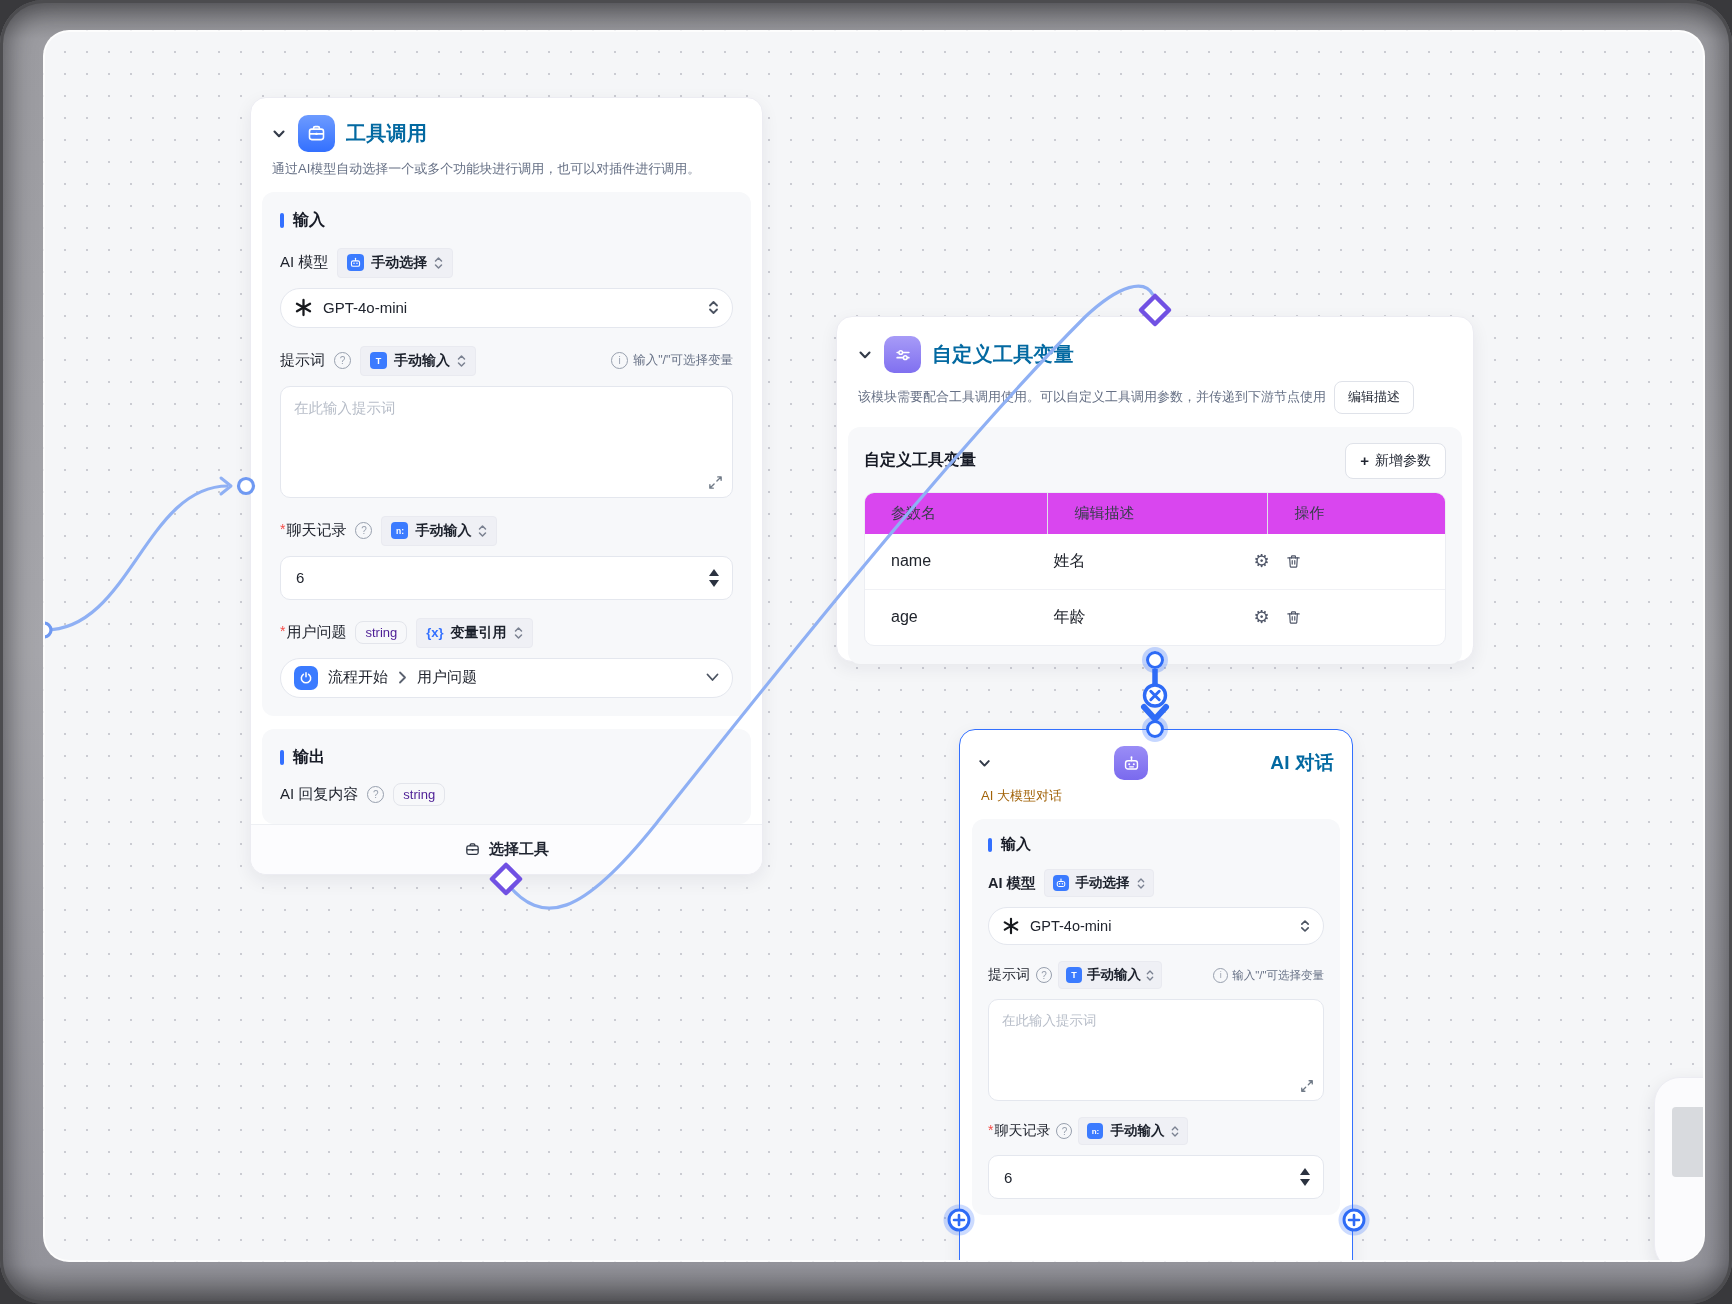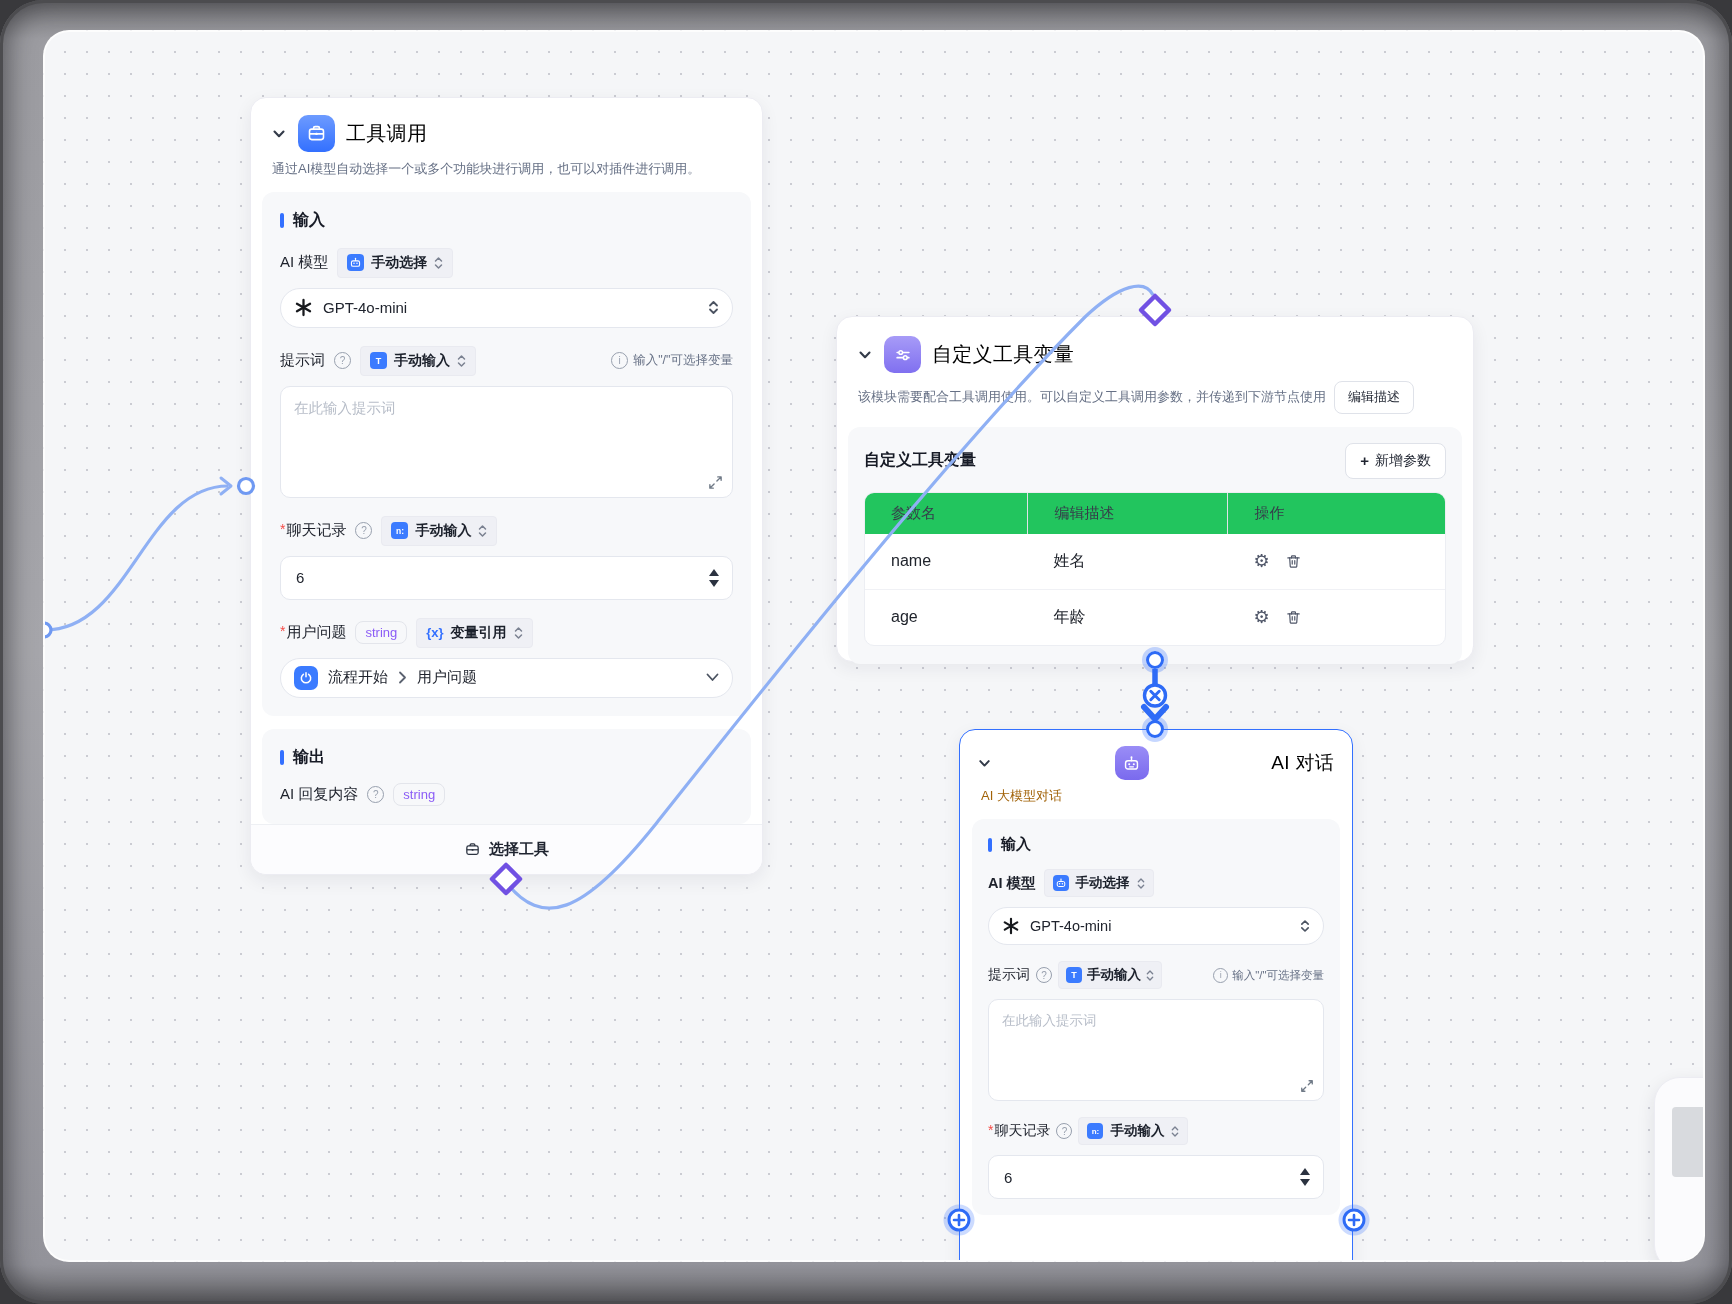--- a/index.html
+++ b/index.html
@@ -14,21 +14,21 @@
     background-size:22px 22px;background-position:9px 9px;}
   .node{position:absolute;background:#fff;border-radius:16px;border:1px solid #ececf2;
     box-shadow:0 6px 18px rgba(25,31,50,.07);box-sizing:border-box;display:flex;flex-direction:column;}
   .node.selected{border:1.6px solid #3370ff;}
   .nhead{display:flex;align-items:center;gap:11px;padding:17px 24px 0 20px;}
   .chev{display:flex;flex:0 0 auto;cursor:pointer;}
   .nicon{width:37px;height:37px;border-radius:10px;display:flex;align-items:center;justify-content:center;flex:0 0 auto;}
   .nicon.blue{background:linear-gradient(180deg,#6d9bff,#3370ff);}
   .nicon.purple{background:linear-gradient(180deg,#a79bf7,#8070f0);}
   .nicon.violet{background:linear-gradient(180deg,#9a8df6,#7a6aee);}
-  .ntitle{font-size:20px;font-weight:400;color:#000000;letter-spacing:.3px;}
+  .ntitle{font-size:20px;font-weight:700;color:#0369a1;letter-spacing:.3px;}
   .ndesc{font-size:13px;color:#667085;line-height:1.45;padding:8px 24px 0 21px;}
   .panel{background:#f7f8fa;border-radius:12px;margin:13px 11px 0 11px;padding:18px;}
   .sec{display:flex;align-items:center;gap:9px;font-size:16px;font-weight:700;color:#171b26;}
   .bar{width:4px;height:15px;border-radius:2px;background:#3370ff;}
   .frow{display:flex;align-items:center;gap:9px;}
   .flabel{font-size:15px;color:#1d212b;text-align:right;}
   .req::before{content:"*";color:#f54a45;margin-right:1px;font-size:14px;vertical-align:top;}
   .qmark,.imark{width:15px;height:15px;border:1.2px solid #98a0ae;border-radius:50%;color:#98a0ae;
     font-size:10px;display:inline-flex;align-items:center;justify-content:center;flex:0 0 auto;}
   .badge{display:inline-flex;align-items:center;gap:7px;background:#eff0f5;border:1px solid #e9eaf0;
@@ -43,32 +43,32 @@
   .tarea{position:relative;background:#fff;border:1px solid #e4e7ee;border-radius:10px;margin-top:10px;}
   .tarea textarea{display:block;width:100%;box-sizing:border-box;border:none;outline:none;resize:none;
     background:transparent;font-family:inherit;font-size:14.5px;color:#222;padding:12px 13px;}
   .tarea textarea::placeholder{color:#b7bdc8;}
   .expand{position:absolute;right:9px;bottom:7px;cursor:pointer;display:flex;}
   .numin{display:flex;align-items:center;background:#fff;border:1px solid #e4e7ee;border-radius:10px;
     height:42px;padding:0 13px;margin-top:10px;}
   .numin input{border:none;outline:none;font-family:inherit;font-size:15px;color:#20242e;width:80%;background:transparent;}
   .spin{margin-left:auto;display:flex;flex-direction:column;gap:4px;align-items:center;}
   .spin span{display:flex;cursor:pointer;}
-  .tag{font-size:13px;color:#8b5cf6;background:#f7f8fa;border:1px solid #e3e5eb;border-radius:8px;padding:3px 9px;}
+  .tag{font-size:13px;color:#4c1d95;background:#f7f8fa;border:1px solid #e3e5eb;border-radius:8px;padding:3px 9px;}
   .hint{margin-left:auto;display:flex;gap:5px;align-items:center;font-size:12.5px;color:#667085;white-space:nowrap;}
   .nfooter{margin-top:auto;border-top:1px solid #eef0f4;height:49px;display:flex;align-items:center;
     justify-content:center;gap:8px;font-size:15px;font-weight:600;color:#1f2430;background:#fcfcfe;
     border-radius:0 0 15px 15px;cursor:pointer;}
   .btn{display:inline-flex;align-items:center;gap:6px;background:#fff;border:1px solid #dfe2e9;border-radius:8px;
     padding:6px 13px;font-size:13px;color:#1f2430;cursor:pointer;white-space:nowrap;}
   .btn.md{font-size:14px;padding:8px 14px;font-weight:500;}
   .vars-panel-title{font-size:16px;font-weight:700;color:#171b26;}
   .vtable{background:#fff;border:1px solid #eceef3;border-radius:10px;margin-top:13px;overflow:hidden;}
   .vrow{display:grid;grid-template-columns:28% 34.5% 37.5%;}
-  .vhead{background:#22c55e;}
+  .vhead{background:#d946ef;gap:20px;}
   .vhead .vcell{font-size:15px;font-weight:500;color:#363d4a;padding:11px 8px 11px 26px;}
   .vhead .vcell+.vcell{border-left:1px solid #e0e2e8;}
   .vbody .vrow{border-top:1px solid #f0f1f5;}
   .vbody .vrow:first-child{border-top:none;}
   .vcell{font-size:16px;color:#20242c;padding:17px 8px 17px 26px;display:flex;align-items:center;}
   .acts{gap:15px;}
   .gear{font-size:18px;color:#4f5668;line-height:1;cursor:pointer;}
   .trash{display:flex;cursor:pointer;}
   .subtxt{font-size:13px;color:#a16207;padding:7px 20px 0 21px;}
   .edges{position:absolute;inset:0;pointer-events:none;}

